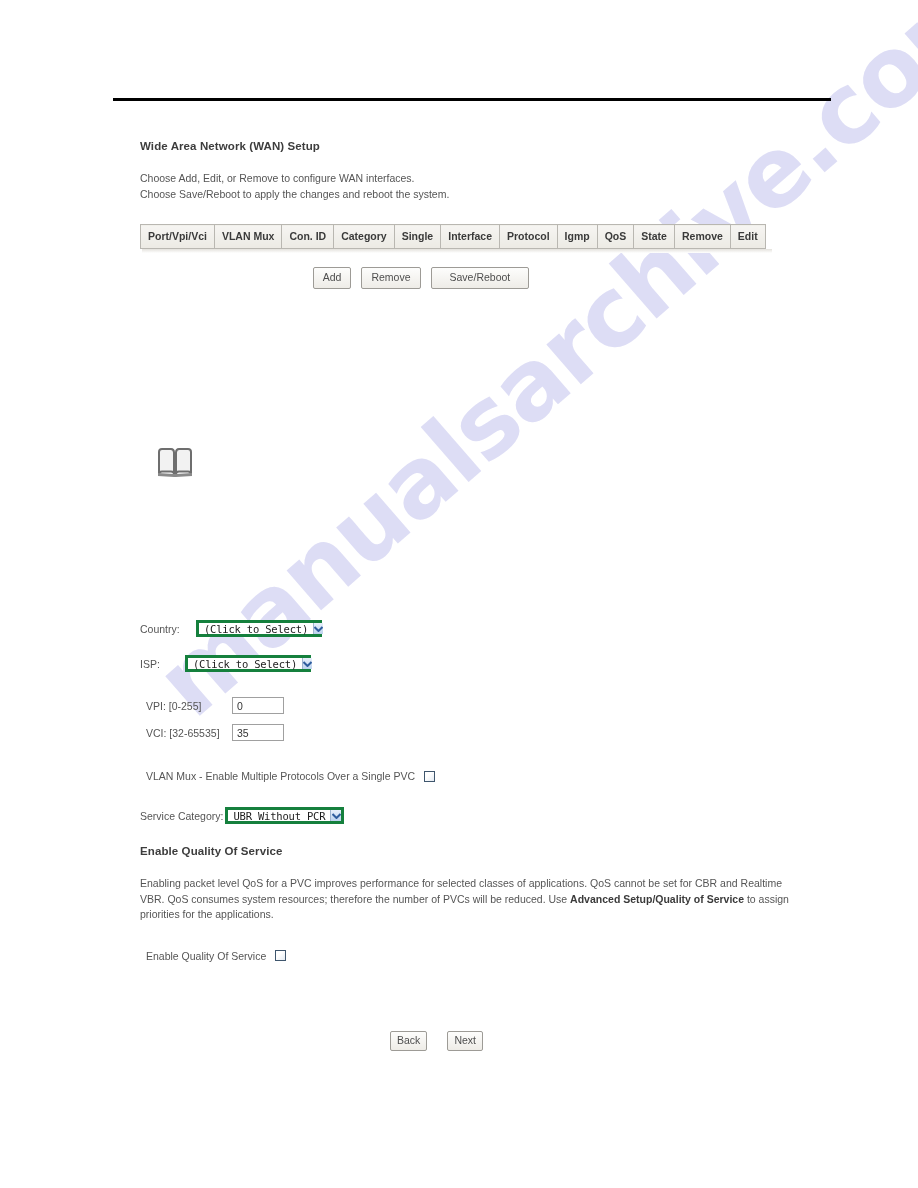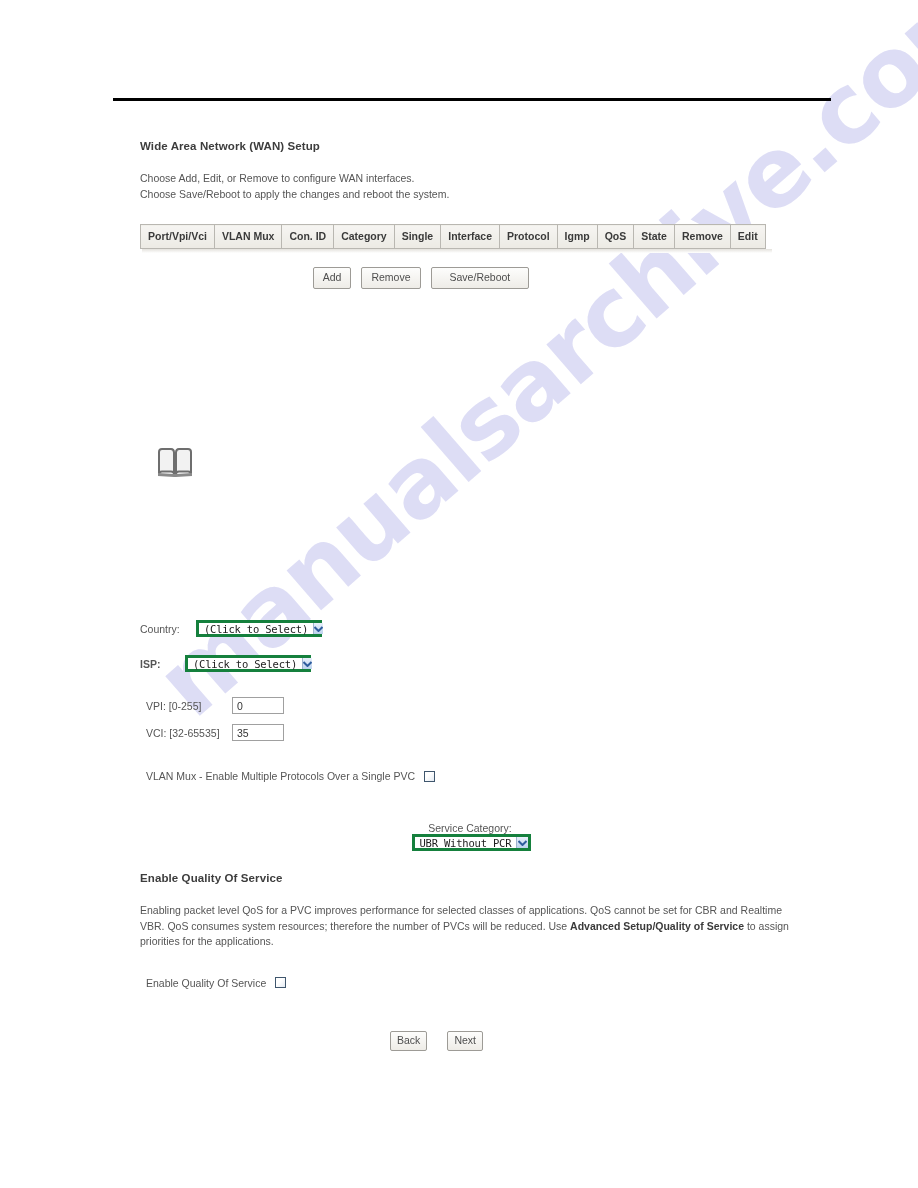--- a/index.html
+++ b/index.html
@@ -285,21 +285,21 @@
         <div class="sel-value" style="flex:1;">(Click to Select)</div>
         <div class="sel-arrow">
           <svg width="9" height="6" viewBox="0 0 9 6">
               <path d="M0.5 1 L4.5 5 L8.5 1" fill="none" stroke="#2f5d9e" stroke-width="2"></path>
             </svg>
         </div>
       </div>
     </div>
 
     <div class="field-row" style="margin-top:18px;">
-      <div class="fld-label" style="width:45px;font-weight:bold;">ISP:</div>
+      <div class="fld-label" style="width:45px;">ISP:</div>
       <div class="select" style="width:126px;">
         <div class="sel-value" style="flex:1;">(Click to Select)</div>
         <div class="sel-arrow">
           <svg width="9" height="6" viewBox="0 0 9 6">
               <path d="M0.5 1 L4.5 5 L8.5 1" fill="none" stroke="#2f5d9e" stroke-width="2"></path>
             </svg>
         </div>
       </div>
     </div>
 
@@ -311,21 +311,21 @@
     <div class="field-row" style="margin-top:10px; padding-left:6px;">
       <div class="fld-label" style="width:86px;">VCI: [32-65535]</div>
       <div class="textbox" style="width:52px;">35</div>
     </div>
 
     <div class="field-row" style="margin-top:29px; padding-left:6px;">
       <div class="fld-label">VLAN Mux - Enable Multiple Protocols Over a Single PVC</div>
       <div class="checkbox" style="margin-left:9px;"></div>
     </div>
 
-    <div class="field-row" style="margin-top:40px;flex-direction:column;">
+    <div class="field-row" style="margin-top:25px;">
       <div class="fld-label">Service Category:</div>
       <div class="select" style="width:119px; margin-left:2px;">
         <div class="sel-value" style="flex:1;">UBR Without PCR</div>
         <div class="sel-arrow">
           <svg width="9" height="6" viewBox="0 0 9 6">
               <path d="M0.5 1 L4.5 5 L8.5 1" fill="none" stroke="#2f5d9e" stroke-width="2"></path>
             </svg>
         </div>
       </div>
     </div>

